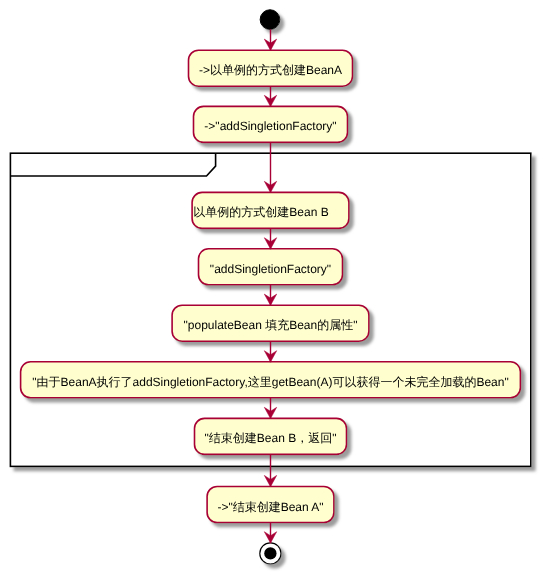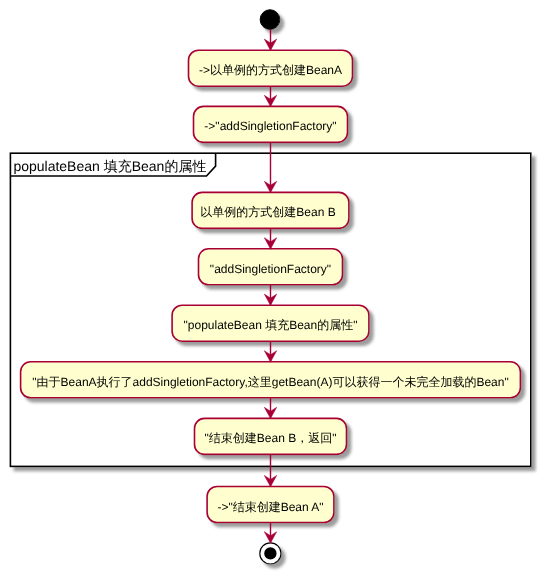--- a/index.html
+++ b/index.html
@@ -124,24 +124,23 @@
         <path d="M270.5,486.7 L264.3,475.4 L270.5,479.4 L276.7,475.4 Z" fill="#A80036" stroke-width="0.5"></path>
       </g>
       <g>
         <line x1="270.5" y1="522.5" x2="270.5" y2="543.3" stroke-width="1.4"></line>
         <path d="M270.5,543 L264.3,531.7 L270.5,535.7 L276.7,531.7 Z" fill="#A80036" stroke-width="0.5"></path>
       </g>
     </g>
   </svg>
 
   <div id="labels">
-    <div class="lbl title" style="left:13.4px;top:158.6px">populateBean 填充Bean的属性</div>
     <div class="lbl" style="left:270.5px;top:64.2px">-&gt;以单例的方式创建BeanA</div>
     <div class="lbl" style="left:270.5px;top:120.4px">-&gt;"addSingletionFactory"</div>
-    <div class="lbl" style="left:268px;top:206.4px">以单例的方式创建Bean B</div>
+    <div class="lbl" style="left:261px;top:206.4px">以单例的方式创建Bean B</div>
     <div class="lbl" style="left:270.5px;top:262.8px">"addSingletionFactory"</div>
     <div class="lbl" style="left:270.5px;top:319.2px">"populateBean 填充Bean的属性"</div>
     <div class="lbl" style="left:270.5px;top:375.8px">"由于BeanA执行了addSingletionFactory,这里getBean(A)可以获得一个未完全加载的Bean"</div>
     <div class="lbl" style="left:270.5px;top:432.4px">"结束创建Bean B，返回"</div>
     <div class="lbl" style="left:270.5px;top:500.5px">-&gt;"结束创建Bean A"</div>
   </div>
 
 </div>
 
 </body></html>

